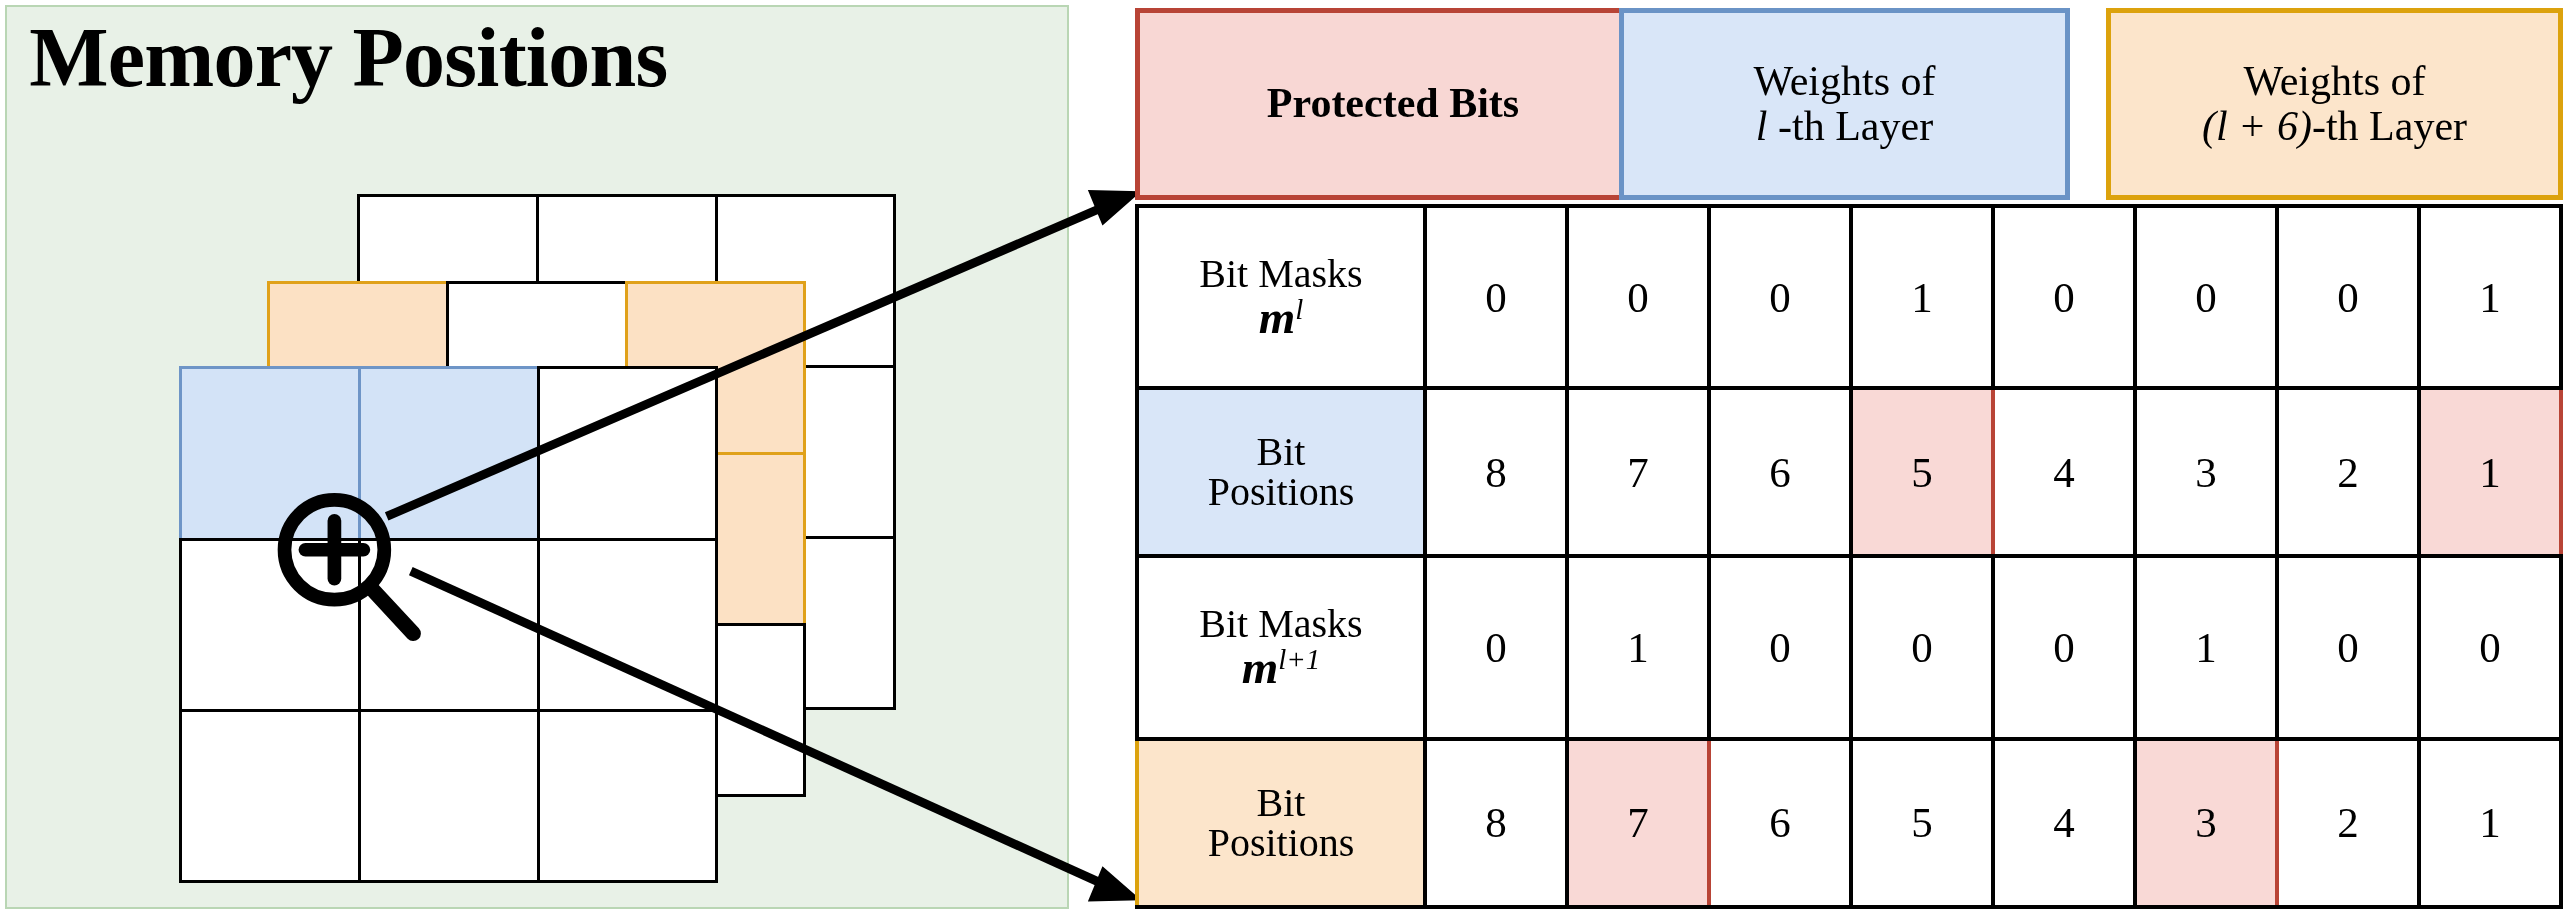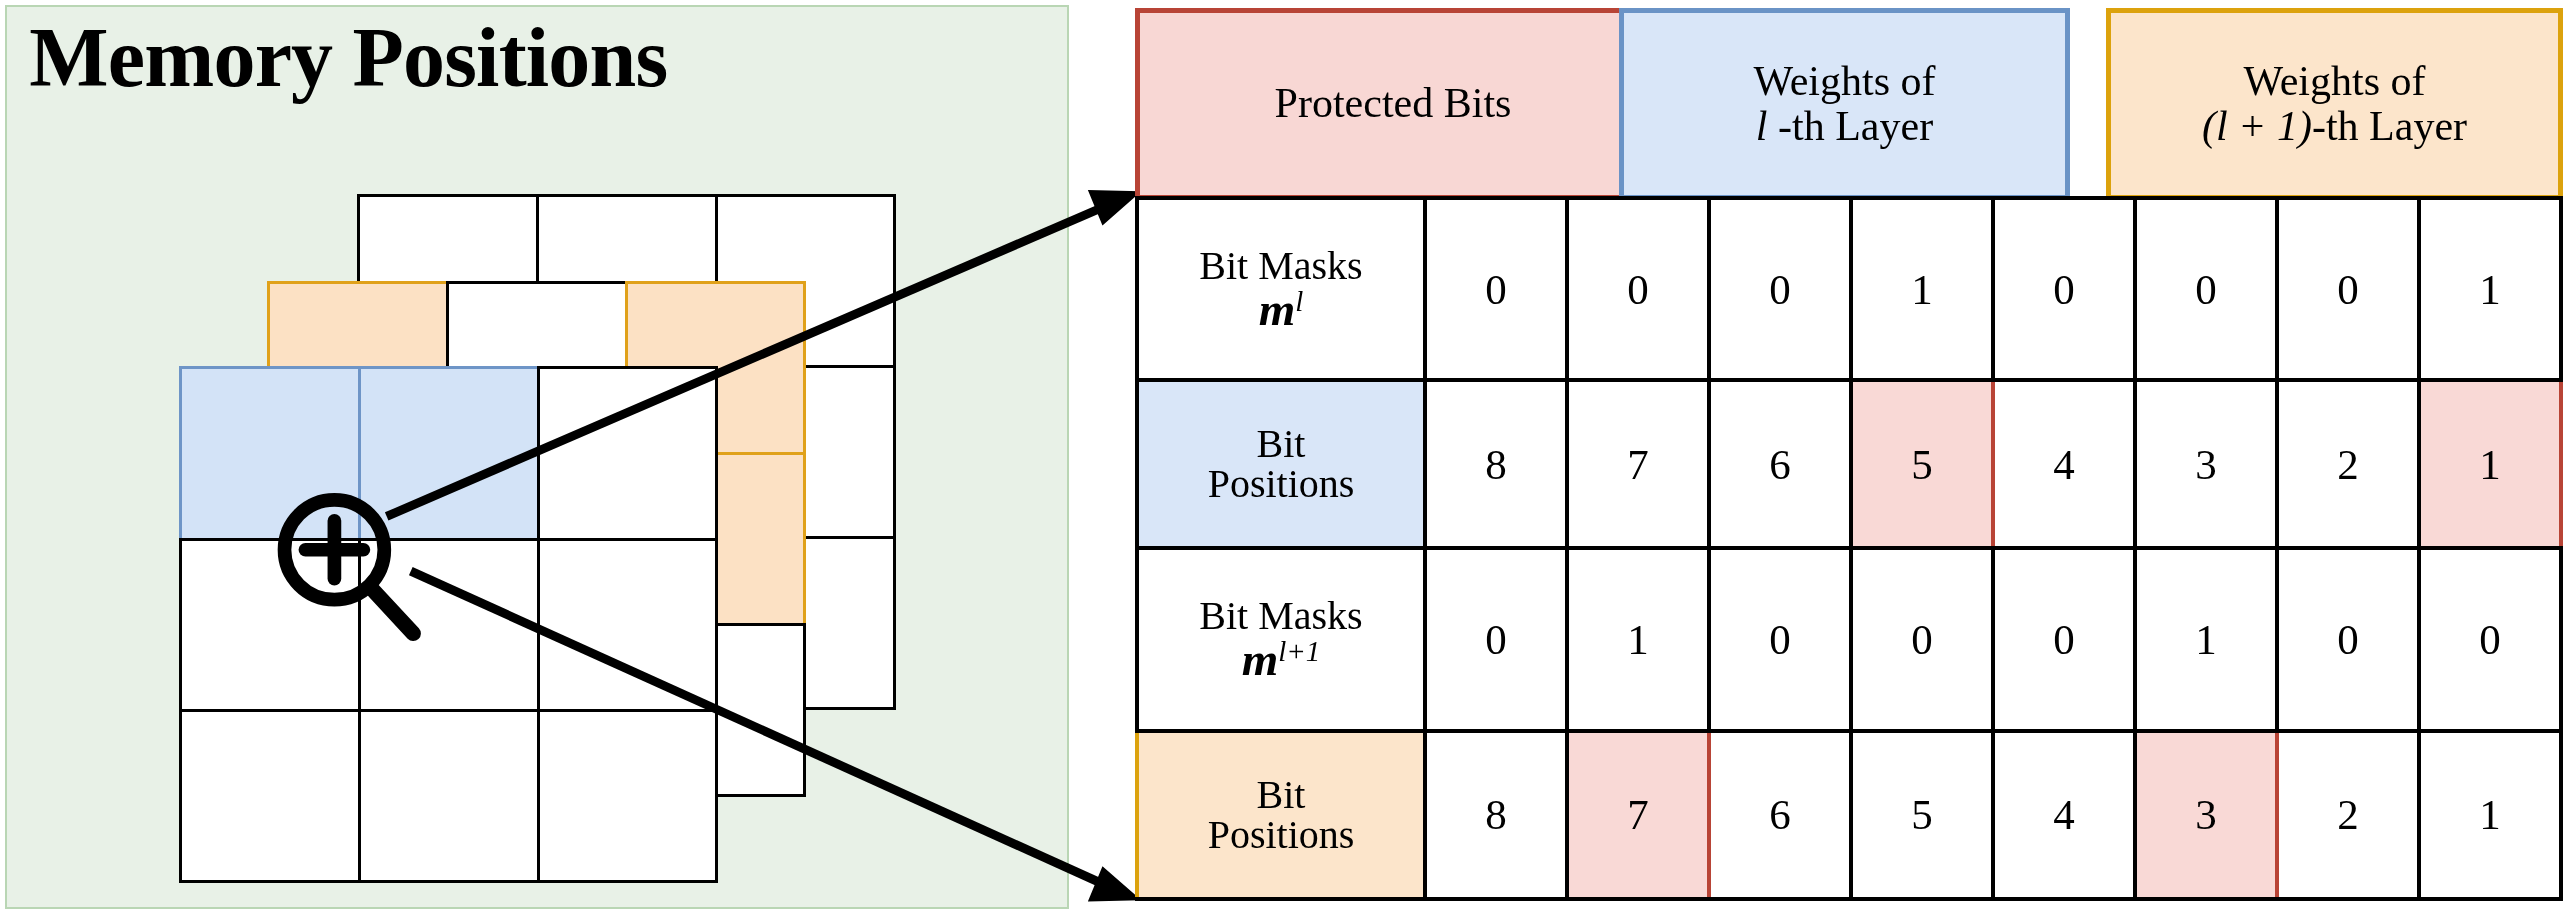--- a/index.html
+++ b/index.html
@@ -35,31 +35,31 @@
   #pointer-lines{position:absolute;left:0;top:0;width:2576px;height:913px;pointer-events:none;}
 
   
   .legend-box{
     position:absolute;box-sizing:border-box;
     display:flex;align-items:center;justify-content:center;
     text-align:center;font-size:42px;line-height:1.08;
     font-family:"Liberation Serif",serif;color:#000;
   }
   #legend-protected{left:1135px;top:8px;width:516px;height:192px;
-    background:#f8d7d4;border:5.6px solid #b84436;}
+    background:#f8d7d4;border:5.6px solid #b84436;font-weight:bold;}
   #legend-weights-l{left:1619px;top:8px;width:451px;height:192px;
     background:#d9e6f8;border:5.6px solid #6a93c6;}
   #legend-weights-l1{left:2106px;top:8px;width:457px;height:192px;
     background:#fce5cb;border:5.6px solid #dca20d;}
   .legend-line2{display:block;}
   .mathit{font-style:italic;font-family:"Liberation Serif",serif;}
 
   
   #bit-table{
-    position:absolute;left:1135px;top:196px;width:1428px;height:705px;
+    position:absolute;left:1135px;top:204px;width:1428px;height:705px;
     border-collapse:collapse;table-layout:fixed;
     font-family:"Liberation Serif",serif;
   }
   #bit-table td{
     border:4px solid #000;text-align:center;vertical-align:middle;
     font-size:43px;background:#ffffff;padding:0;
   }
   #bit-table td.label{font-size:40px;line-height:1.05;width:284px;}
   #bit-table td.hl{background:#f9d9d6;border-left-color:#b84436;border-right-color:#b84436;}
   #bit-table td.lab-blue{background:#d9e6f8;}
@@ -135,21 +135,21 @@
 <div class="legend-box" id="legend-weights-l">
   <div>
     <span>Weights of</span>
     <span class="legend-line2"><span class="mathit">l</span><span> -th Layer</span></span>
   </div>
 </div>
 
 <div class="legend-box" id="legend-weights-l1">
   <div>
     <span>Weights of</span>
-    <span class="legend-line2"><span class="mathit">(l + 1)</span><span>-th Layer</span></span>
+    <span class="legend-line2"><span class="mathit">(l + 6)</span><span>-th Layer</span></span>
   </div>
 </div>
 
 <table id="bit-table">
   <tbody>
 
     <tr>
       <td class="label">
         <span class="mask-label">Bit Masks</span>
         <span class="mask-label"><span class="mvec">m</span><span class="sup">l</span></span>

